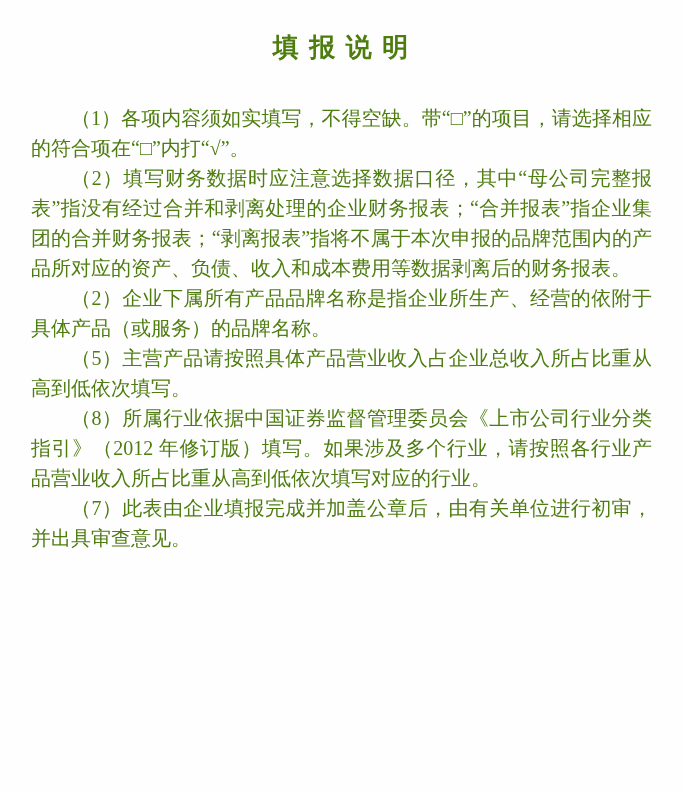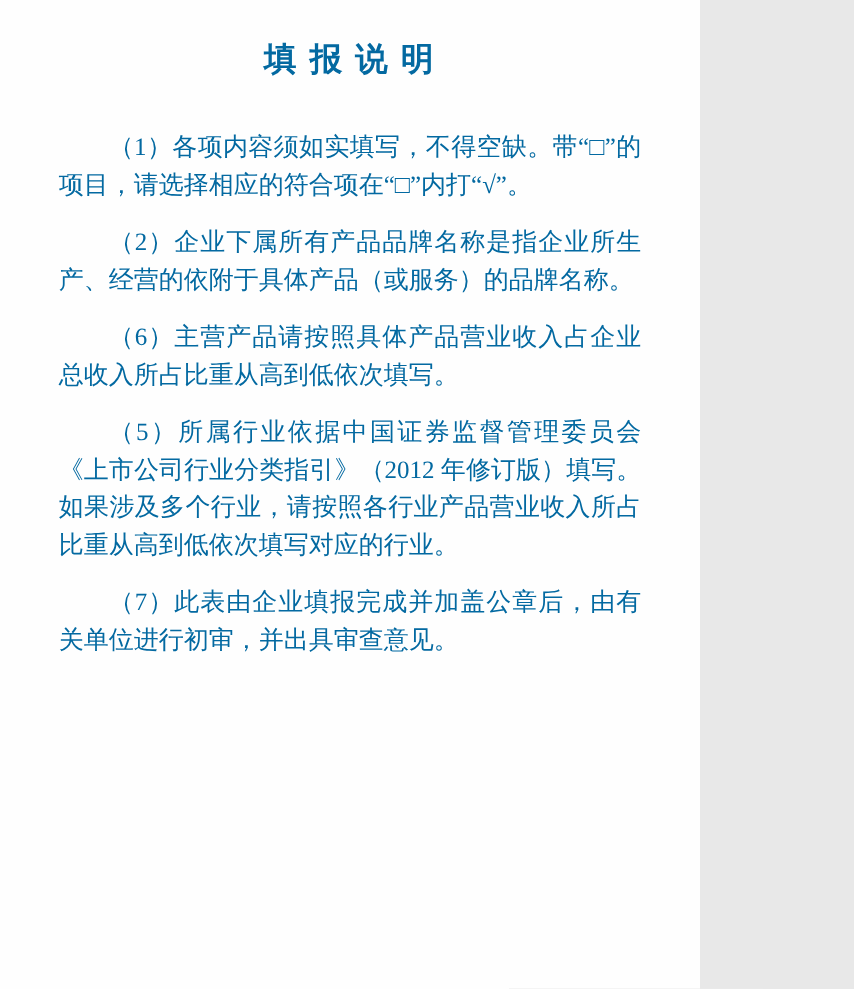--- a/index.html
+++ b/index.html
@@ -2,57 +2,58 @@
 <html><head>
 <meta charset="utf-8">
 <style>
   html, body {
     margin: 0;
     padding: 0;
     background: #e8e8e8;
   }
   .page {
     position: relative;
-    width: 560px;
+    width: 683px;
     height: 791px;
     box-sizing: border-box;
     margin: 0;
     padding: 27px 31px 0 31px;
     background: #fefefe;
     overflow: hidden;
     font-family: "Liberation Serif", "DejaVu Serif", serif;
-    color: #0369a1;
+    color: #4d7c0f;
   }
   .doc-title {
     margin: 6px 0 0 0;
     text-align: center;
     font-size: 26px;
     line-height: 30px;
     font-weight: bold;
     letter-spacing: 2px;
     white-space: pre;
   }
   .doc-body {
     margin-top: 40px;
     font-size: 20px;
     line-height: 30px;
     text-align: justify;
   }
   .doc-body p {
-    margin: 16px;
+    margin: 0;
     padding: 0;
     text-indent: 2em;
     word-break: break-all;
   }
 </style>
 </head>
 <body>
 
 <div class="page">
   <h1 class="doc-title">填 报 说 明</h1>
   <div class="doc-body">
     <p>（1）各项内容须如实填写，不得空缺。带“□”的项目，请选择相应的符合项在“□”内打“√”。</p>
+    <p>（2）填写财务数据时应注意选择数据口径，其中“母公司完整报表”指没有经过合并和剥离处理的企业财务报表；“合并报表”指企业集团的合并财务报表；“剥离报表”指将不属于本次申报的品牌范围内的产品所对应的资产、负债、收入和成本费用等数据剥离后的财务报表。</p>
     <p>（2）企业下属所有产品品牌名称是指企业所生产、经营的依附于具体产品（或服务）的品牌名称。</p>
-    <p>（6）主营产品请按照具体产品营业收入占企业总收入所占比重从高到低依次填写。</p>
-    <p>（5）所属行业依据中国证券监督管理委员会《上市公司行业分类指引》（2012 年修订版）填写。如果涉及多个行业，请按照各行业产品营业收入所占比重从高到低依次填写对应的行业。</p>
+    <p>（5）主营产品请按照具体产品营业收入占企业总收入所占比重从高到低依次填写。</p>
+    <p>（8）所属行业依据中国证券监督管理委员会《上市公司行业分类指引》（2012 年修订版）填写。如果涉及多个行业，请按照各行业产品营业收入所占比重从高到低依次填写对应的行业。</p>
     <p>（7）此表由企业填报完成并加盖公章后，由有关单位进行初审，并出具审查意见。</p>
   </div>
 </div>
 
 </body></html>

